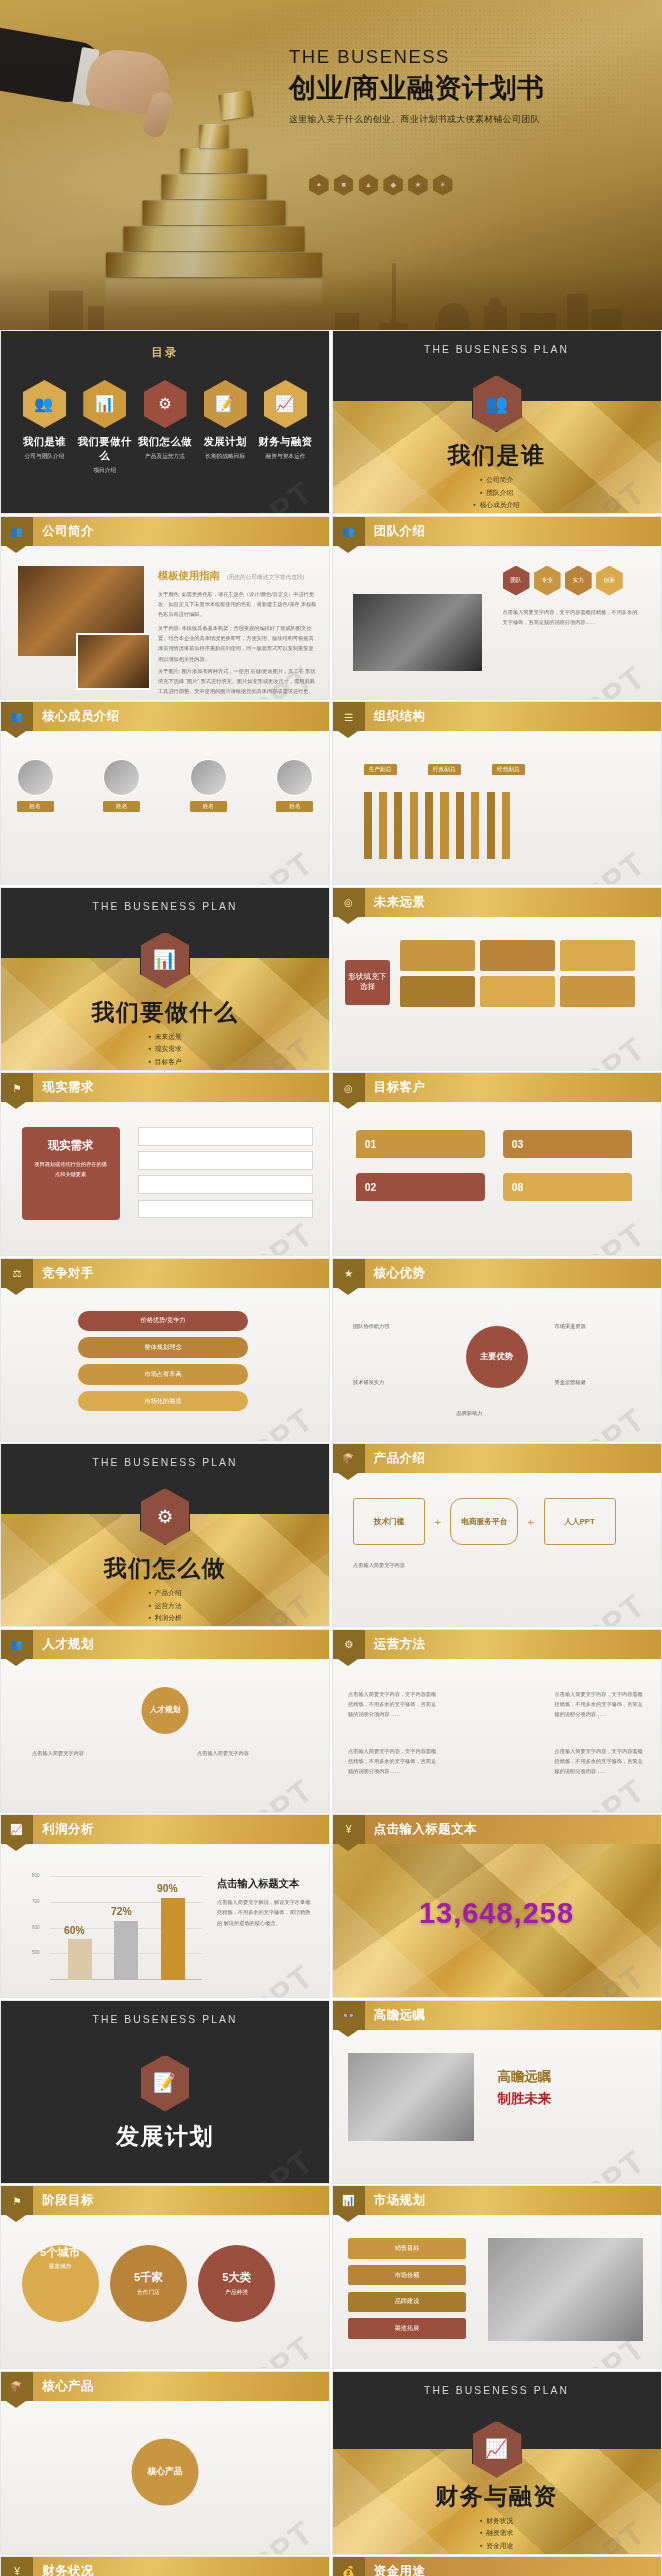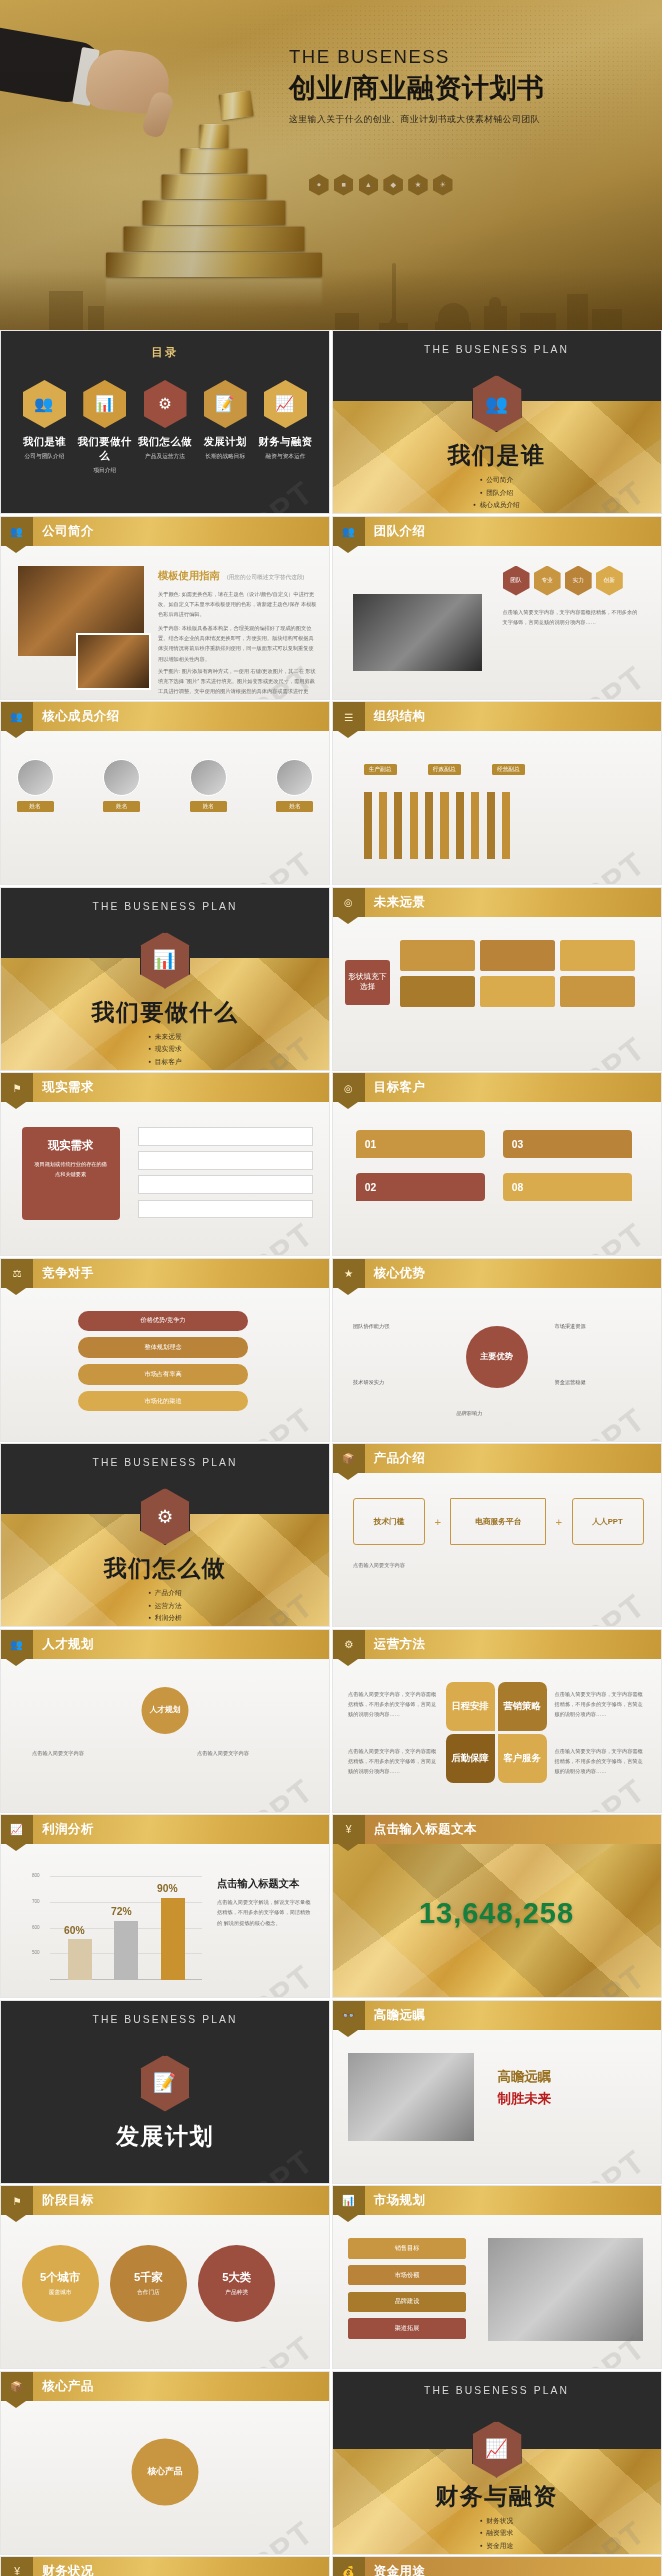--- a/index.html
+++ b/index.html
@@ -539,21 +539,21 @@
 
   <div class="slide">
     <div class="white"></div>
     <div class="ribbon">
       <div class="badge">📦</div>
       <h3>产品介绍</h3>
     </div>
     <div style="position:absolute;left:20.6px;top:54px;display:flex;align-items:center;gap:9.3px">
       <div style="width:72px;height:47px;border:1px solid #c89540;border-radius:3.1px;display:flex;align-items:center;justify-content:center;color:#9a7224;font-size:7.7px;font-weight:700">技术门槛</div>
       <span style="font-size:11.3px;color:#c89540">+</span>
-      <div style="width:96px;height:47px;border:1px solid #c89540;border-radius:1px;display:flex;align-items:center;justify-content:center;color:#9a7224;font-size:7.7px;font-weight:700">电商服务平台</div>
+      <div style="width:68px;height:47px;border:1px solid #c89540;border-radius:12px;display:flex;align-items:center;justify-content:center;color:#9a7224;font-size:7.7px;font-weight:700">电商服务平台</div>
       <span style="font-size:11.3px;color:#c89540">+</span>
       <div style="width:72px;height:47px;border:1px solid #c89540;border-radius:3.1px;display:flex;align-items:center;justify-content:center;color:#9a7224;font-size:7.7px;font-weight:700">人人PPT</div>
     </div>
     <div class="para" style="left:20.6px;top:116px;width:289px">点击输入简要文字内容</div>
     <div class="wm">人人PPT</div>
   </div>
 
   <div class="slide">
     <div class="white"></div>
     <div class="ribbon">
@@ -564,26 +564,20 @@
     <div class="para" style="left:31px;top:118px;width:103px">点击输入简要文字内容</div>
     <div class="para" style="left:196px;top:118px;width:103px">点击输入简要文字内容</div>
     <div class="wm">人人PPT</div>
   </div>
 
   <div class="slide">
     <div class="white"></div>
     <div class="ribbon">
       <div class="badge">⚙</div>
       <h3>运营方法</h3>
-    </div>
-    <div style="position:absolute;left:113px;top:52px;display:grid;grid-template-columns:49px 49px;grid-gap:3.1px">
-      <div style="height:49px;background:#d9ab4c;border-radius:7.2px 7.2px 0 7.2px;color:#fff;display:flex;align-items:center;justify-content:center;font-size:9.3px;font-weight:700">日程安排</div>
-      <div style="height:49px;background:#a87b2c;border-radius:7.2px 7.2px 7.2px 0;color:#fff;display:flex;align-items:center;justify-content:center;font-size:9.3px;font-weight:700">营销策略</div>
-      <div style="height:49px;background:#8a5f1c;border-radius:7.2px 0 7.2px 7.2px;color:#fff;display:flex;align-items:center;justify-content:center;font-size:9.3px;font-weight:700">后勤保障</div>
-      <div style="height:49px;background:#d9ab4c;border-radius:0 7.2px 7.2px 7.2px;color:#fff;display:flex;align-items:center;justify-content:center;font-size:9.3px;font-weight:700">客户服务</div>
     </div>
     <div class="para" style="left:15.5px;top:59px;width:90px">点击输入简要文字内容，文字内容需概括精炼，不用多余的文字修饰，言简意赅的说明分项内容……</div>
     <div class="para" style="left:15.5px;top:116px;width:90px">点击输入简要文字内容，文字内容需概括精炼，不用多余的文字修饰，言简意赅的说明分项内容……</div>
     <div class="para" style="left:222px;top:59px;width:90px">点击输入简要文字内容，文字内容需概括精炼，不用多余的文字修饰，言简意赅的说明分项内容……</div>
     <div class="para" style="left:222px;top:116px;width:90px">点击输入简要文字内容，文字内容需概括精炼，不用多余的文字修饰，言简意赅的说明分项内容……</div>
     <div class="wm">人人PPT</div>
   </div>
 
   <div class="slide">
     <div class="white"></div>
@@ -612,21 +606,21 @@
     <div class="para" style="left:216px;top:82px;width:98px">点击输入简要文字解说，解说文字尽量概括精炼，不用多余的文字修饰，简洁精致的 解说所提炼的核心概念。</div>
     <div class="wm">人人PPT</div>
   </div>
 
   <div class="slide">
     <div class="poly"></div>
     <div class="ribbon" style="background:linear-gradient(100deg,#b9833a,#d9ab4c)">
       <div class="badge">¥</div>
       <h3>点击输入标题文本</h3>
     </div>
-    <div style="position:absolute;left:0;right:0;top:82px;text-align:center;font-size:29px;font-weight:700;color:#15803d;letter-spacing:1px;text-shadow:0 1px 3.1px rgba(0,0,0,.25)">13,648,258</div>
+    <div style="position:absolute;left:0;right:0;top:82px;text-align:center;font-size:29px;font-weight:700;color:#a21caf;letter-spacing:1px;text-shadow:0 1px 3.1px rgba(0,0,0,.25)">13,648,258</div>
     <div class="wm">人人PPT</div>
   </div>
 
   <div class="slide">
     <div class="poly"></div>
     <div class="trans-top" style="height:184px;background:#2b2b2b"></div>
     <div class="trans-en">THE BUSENESS PLAN</div>
     <div class="trans-hex" style="top:54px;border-color:#2b2b2b">📝</div>
     <div class="trans-title" style="color:#fff;top:120px">发展计划</div>
     <div class="wm">人人PPT</div>
@@ -644,21 +638,21 @@
     <div class="wm">人人PPT</div>
   </div>
 
   <div class="slide">
     <div class="white"></div>
     <div class="ribbon">
       <div class="badge">⚑</div>
       <h3>阶段目标</h3>
     </div>
     <div style="position:absolute;left:20.6px;top:59px;display:flex;gap:11.3px">
-      <div style="width:77px;height:77px;border-radius:50%;background:#d9ab4c;color:#fff;display:flex;flex-direction:column;align-items:center;justify-content:center">
+      <div style="width:77px;height:77px;border-radius:50%;background:#d9ab4c;color:#fff;display:flex;flex-direction:column;align-items:center;justify-content:flex-start">
         <b style="font-size:11.3px">5个城市</b>
         <span style="font-size:5.7px;margin-top:3.1px">覆盖城市</span>
       </div>
       <div style="width:77px;height:77px;border-radius:50%;background:#b9833a;color:#fff;display:flex;flex-direction:column;align-items:center;justify-content:center">
         <b style="font-size:11.3px">5千家</b>
         <span style="font-size:5.7px;margin-top:3.1px">合作门店</span>
       </div>
       <div style="width:77px;height:77px;border-radius:50%;background:#9c4f3f;color:#fff;display:flex;flex-direction:column;align-items:center;justify-content:center">
         <b style="font-size:11.3px">5大类</b>
         <span style="font-size:5.7px;margin-top:3.1px">产品种类</span>

